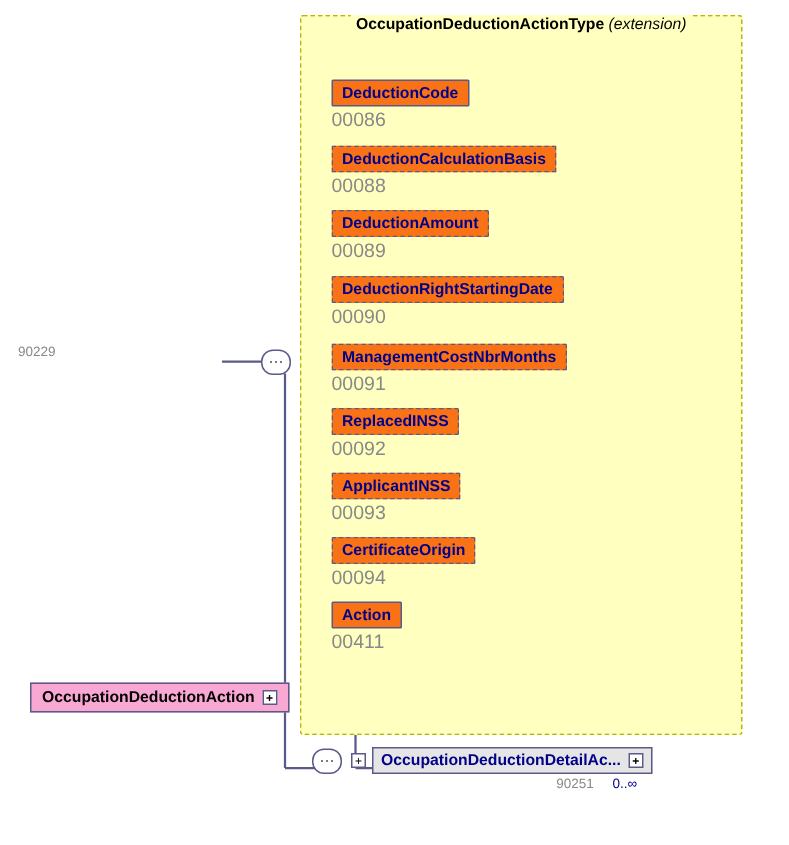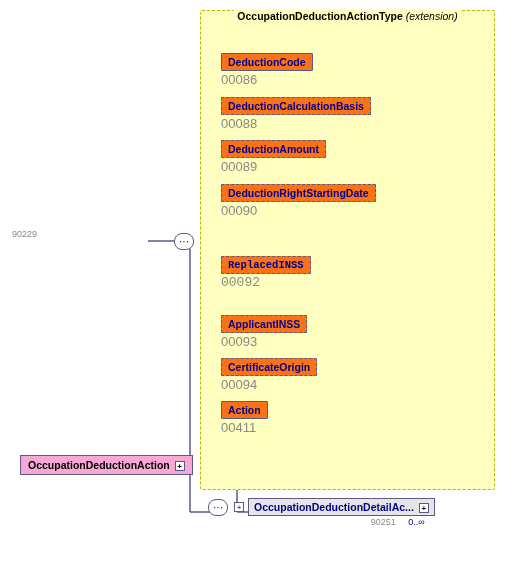--- a/index.html
+++ b/index.html
@@ -198,22 +198,26 @@
     <div class="field-item" style="top: 129px;">
       <div class="field-box dashed">DeductionAmount</div>
       <div class="field-number">00089</div>
     </div>
 
     <div class="field-item" style="top: 173px;">
       <div class="field-box dashed">DeductionRightStartingDate</div>
       <div class="field-number">00090</div>
     </div>
 
-
-    <div class="field-item" style="top: 245px; font-family: Liberation Mono, monospace;">
+    <div class="field-item" style="top: 218px;">
+      <div class="field-box dashed">ManagementCostNbrMonths</div>
+      <div class="field-number">00091</div>
+    </div>
+
+    <div class="field-item" style="top: 261px;">
       <div class="field-box dashed">ReplacedINSS</div>
       <div class="field-number">00092</div>
     </div>
 
     <div class="field-item" style="top: 304px;">
       <div class="field-box dashed">ApplicantINSS</div>
       <div class="field-number">00093</div>
     </div>
 
     <div class="field-item" style="top: 347px;">

